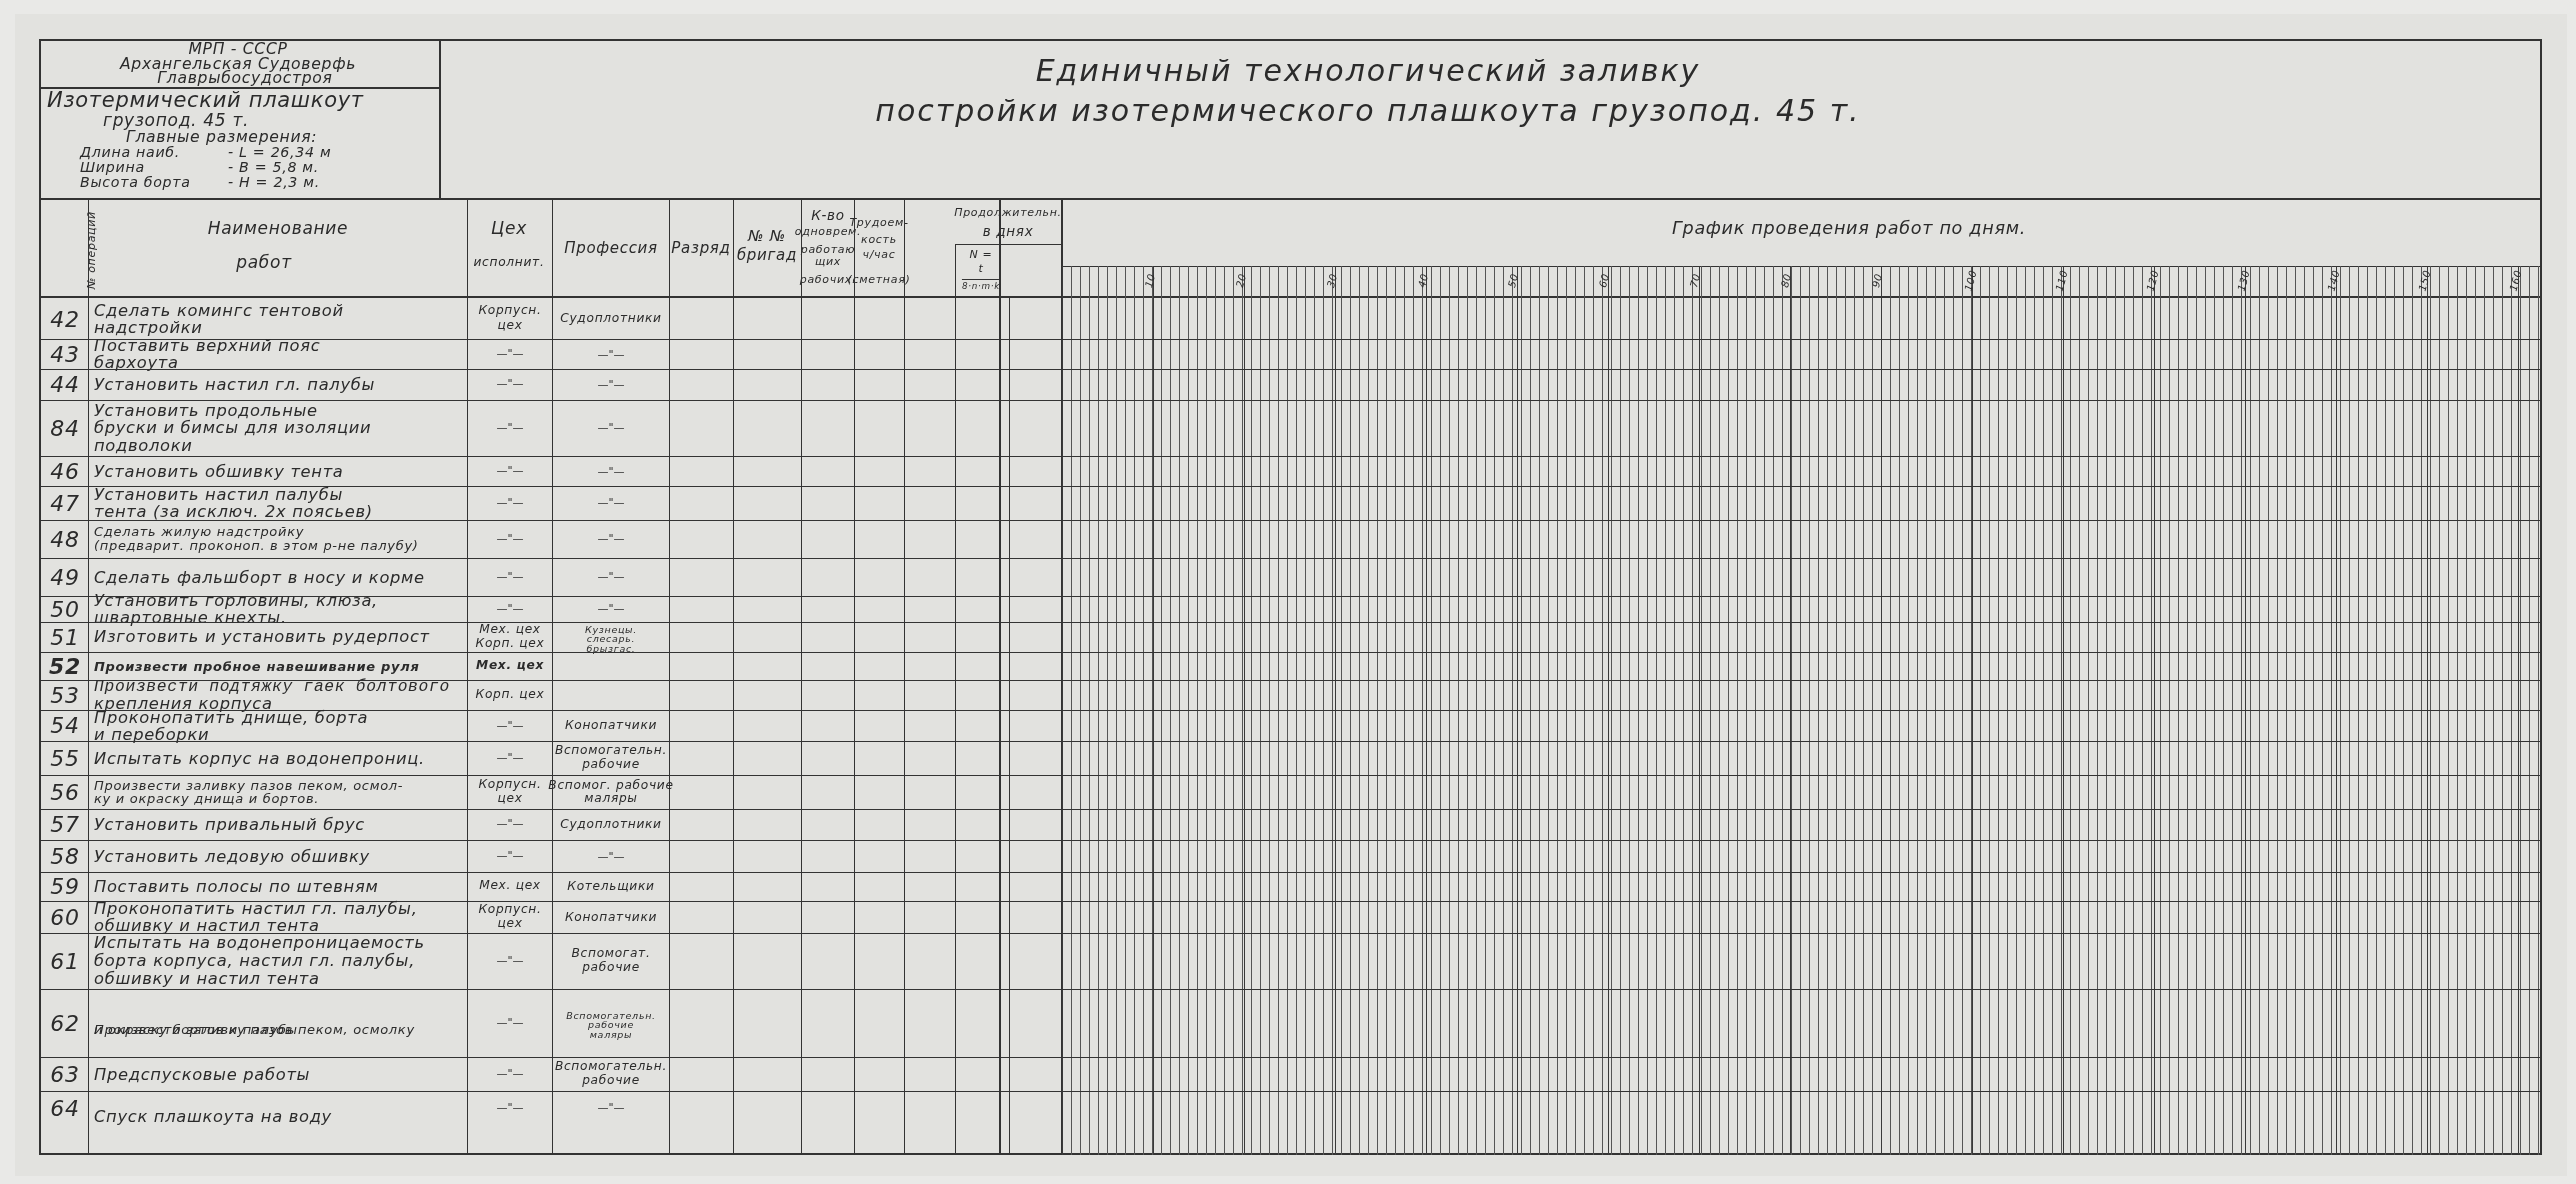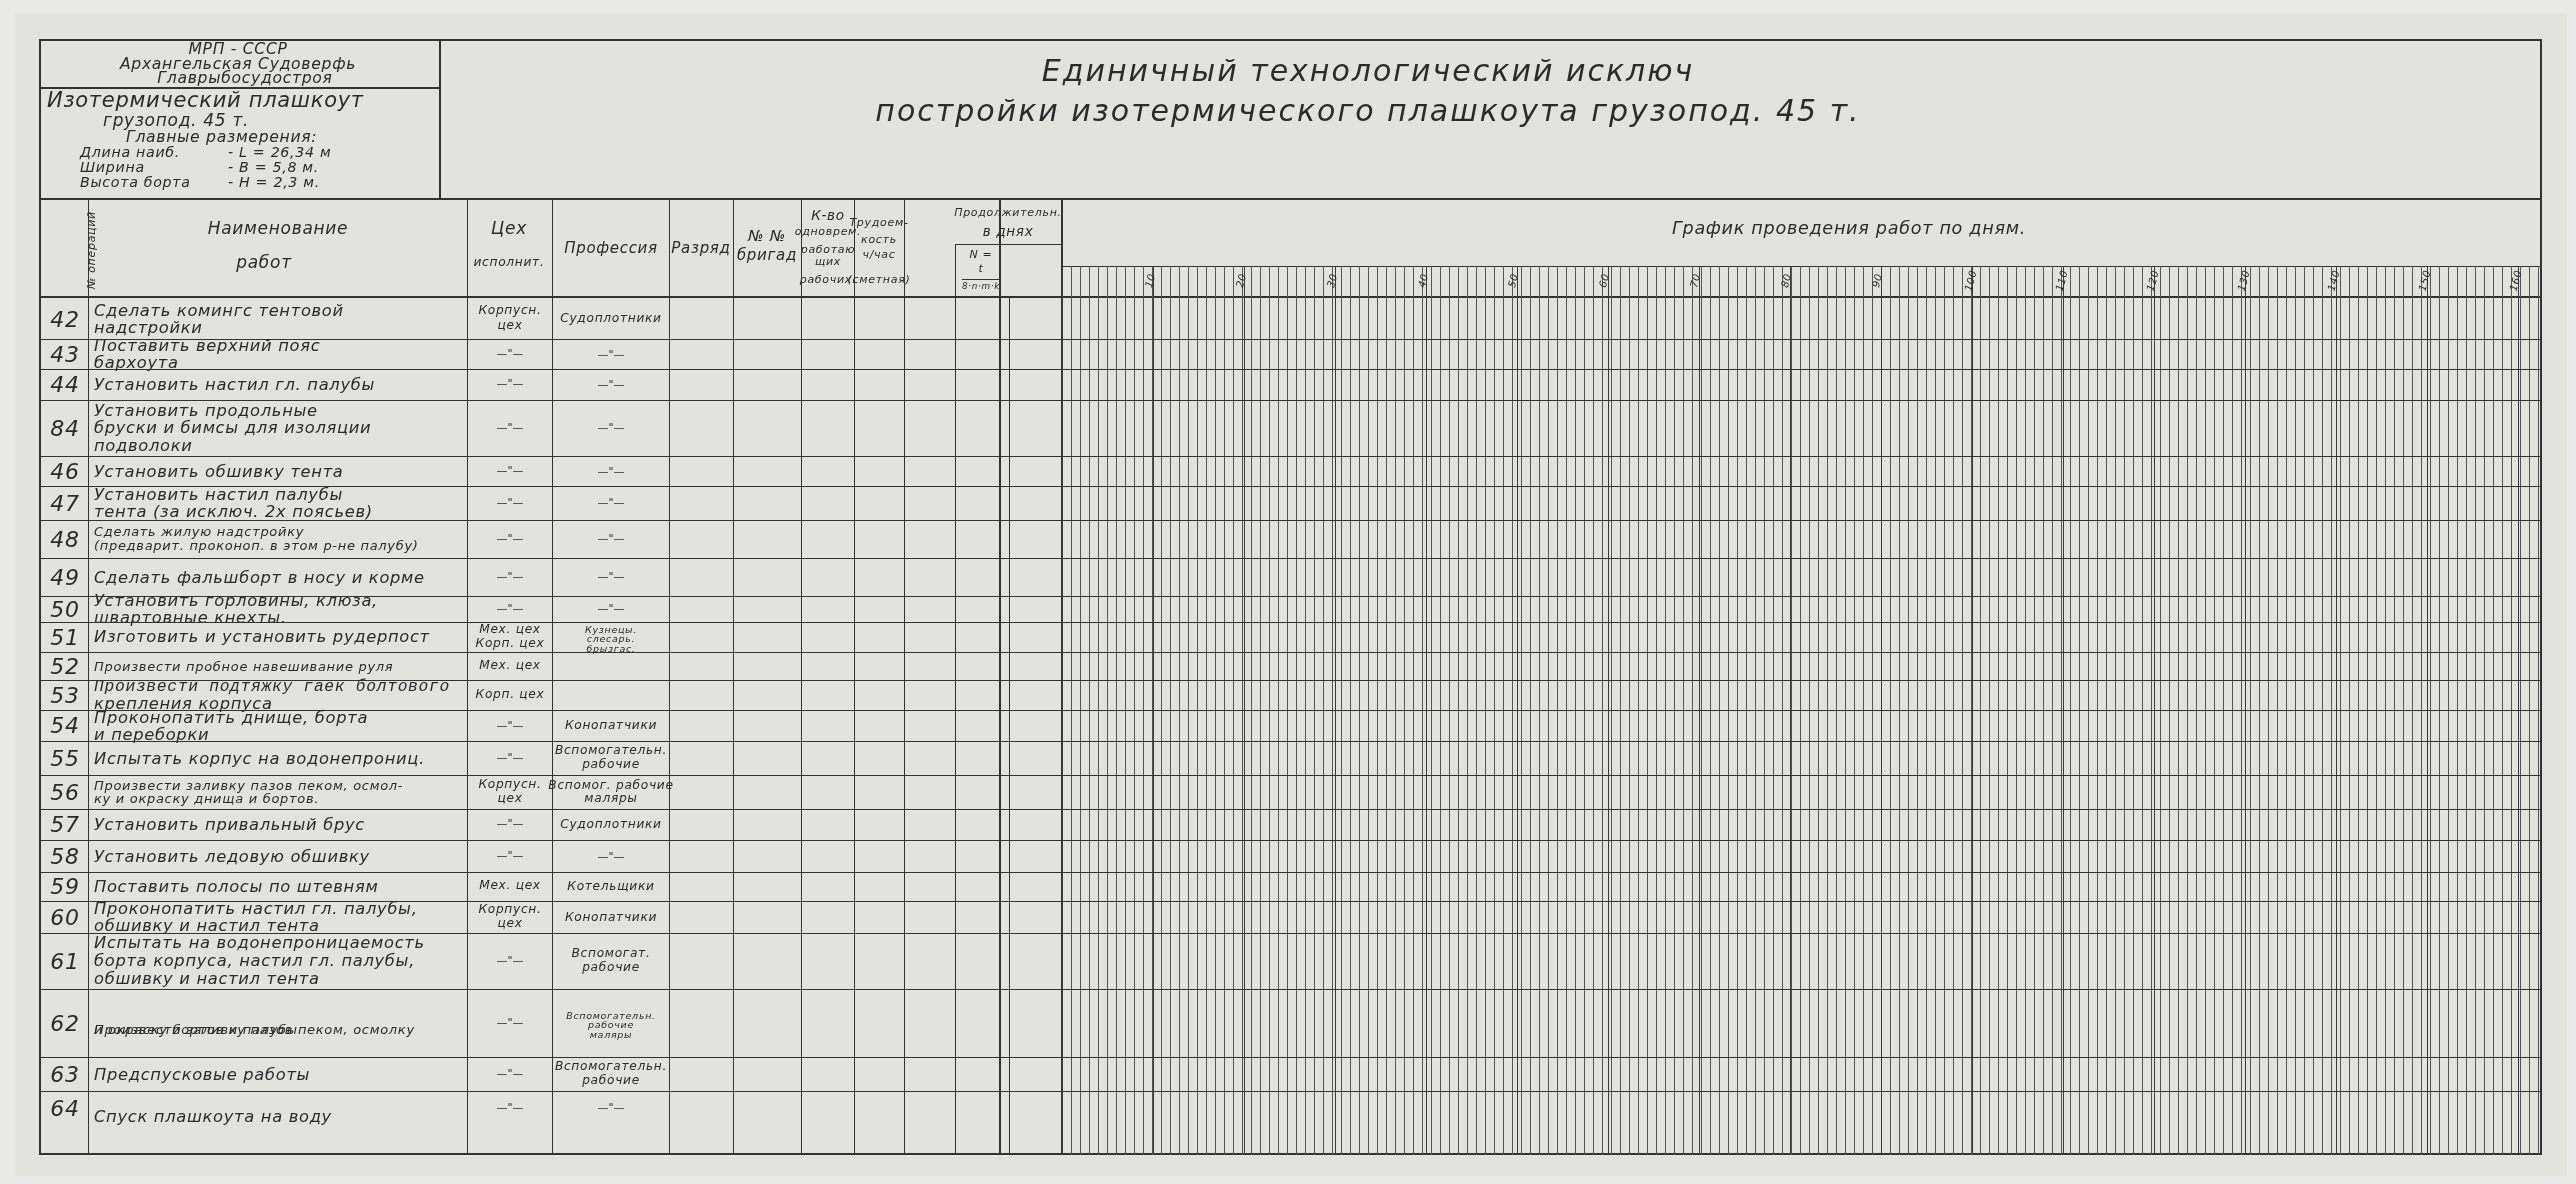--- a/index.html
+++ b/index.html
@@ -47,21 +47,21 @@
   <div class="t hdr-sm" style="left:80px;top:145px;">Длина наиб.</div>
   <div class="t hdr-sm" style="left:228px;top:145px;">- L = 26,34 м</div>
   <div class="t hdr-sm" style="left:80px;top:160px;">Ширина</div>
   <div class="t hdr-sm" style="left:228px;top:160px;">- В = 5,8 м.</div>
   <div class="t hdr-sm" style="left:80px;top:175px;">Высота борта</div>
   <div class="t hdr-sm" style="left:228px;top:175px;">- Н = 2,3 м.</div>
 </div>
 <div class="hl" style="left:39px;top:87px;width:401px;"></div>
 <div class="vl thick" style="left:439px;top:39px;height:160px;"></div>
 
-<div class="t c title" style="left:1368px;top:53px;">Единичный    технологический    исключ</div>
+<div class="t c title" style="left:1368px;top:53px;">Единичный    технологический    заливку</div>
 <div class="t c title" style="left:1368px;top:93px;">постройки    изотермического    плашкоута    грузопод.  45 т.</div>
 
 <div class="hl" style="left:39px;top:198px;width:2503px;"></div>
 <div class="hl" style="left:39px;top:296px;width:2503px;border-top-width:2.7px;"></div>
 <div class="hl thin" style="left:1062px;top:266px;width:1479px;"></div>
 <div class="hl thin" style="left:955px;top:244px;width:107px;"></div>
 
 <div>
   <div class="t colh-sm" style="left:53px;top:244px;transform:rotate(-90deg);transform-origin:center;">№ операций</div>
   <div class="t c colh" style="left:278px;top:218px;">Наименование</div>
@@ -196,21 +196,21 @@
     <div class="abs" style="left: 39px; top: 622px; width: 2505px; height: 30px;">
       <div class="hl thin" style="left: 0px; top: 0px; width: 2503px;"></div>
       <div class="t c rownum" style="left: 26px; top: 2.7px;">51</div>
       <div class="t rowtxt" style="left: 55px; top: 6.4px;">Изготовить  и установить  рудерпост</div>
       <div class="t c cell" style="left: 471px; top: 0.7px;">Мех. цех</div>
       <div class="t c cell" style="left: 471px; top: 15px;">Корп. цех</div>
       <div class="t c cell" style="font-size: 9.5px; left: 572px; top: 0.7px;">Кузнецы.</div>
       <div class="t c cell" style="font-size: 9.5px; left: 572px; top: 10.2px;">слесарь.</div>
       <div class="t c cell" style="font-size: 9.5px; left: 572px; top: 19.6px;">брызгас.</div>
     </div>
-    <div class="abs" style="left: 39px; top: 652px; width: 2503px; height: 28.4px;">
+    <div class="abs" style="left: 39px; top: 652px; width: 2503px; height: 28.4px; font-weight: bold;">
       <div class="hl thin" style="left: 0px; top: 0px; width: 2503px;"></div>
       <div class="t c rownum" style="left: 26px; top: 2px;">52</div>
       <div class="t rowtxt-sm" style="left: 55px; top: 7.5px;">Произвести  пробное  навешивание руля</div>
       <div class="t c cell" style="left: 471px; top: 7.1px;">Мех. цех</div>
       <div class="t c cell" style="left: 572px; top: 7.5px;"></div>
     </div>
     <div class="abs" style="left: 39px; top: 680px; width: 2503px; height: 30px;">
       <div class="hl thin" style="left: 0px; top: 0px; width: 2503px;"></div>
       <div class="t c rownum" style="left: 26px; top: 2.7px;">53</div>
       <div class="t rowtxt" style="left: 55px; top: -2px; font-family: Liberation Mono, monospace;">Произвести  подтяжку гаек болтового</div>

